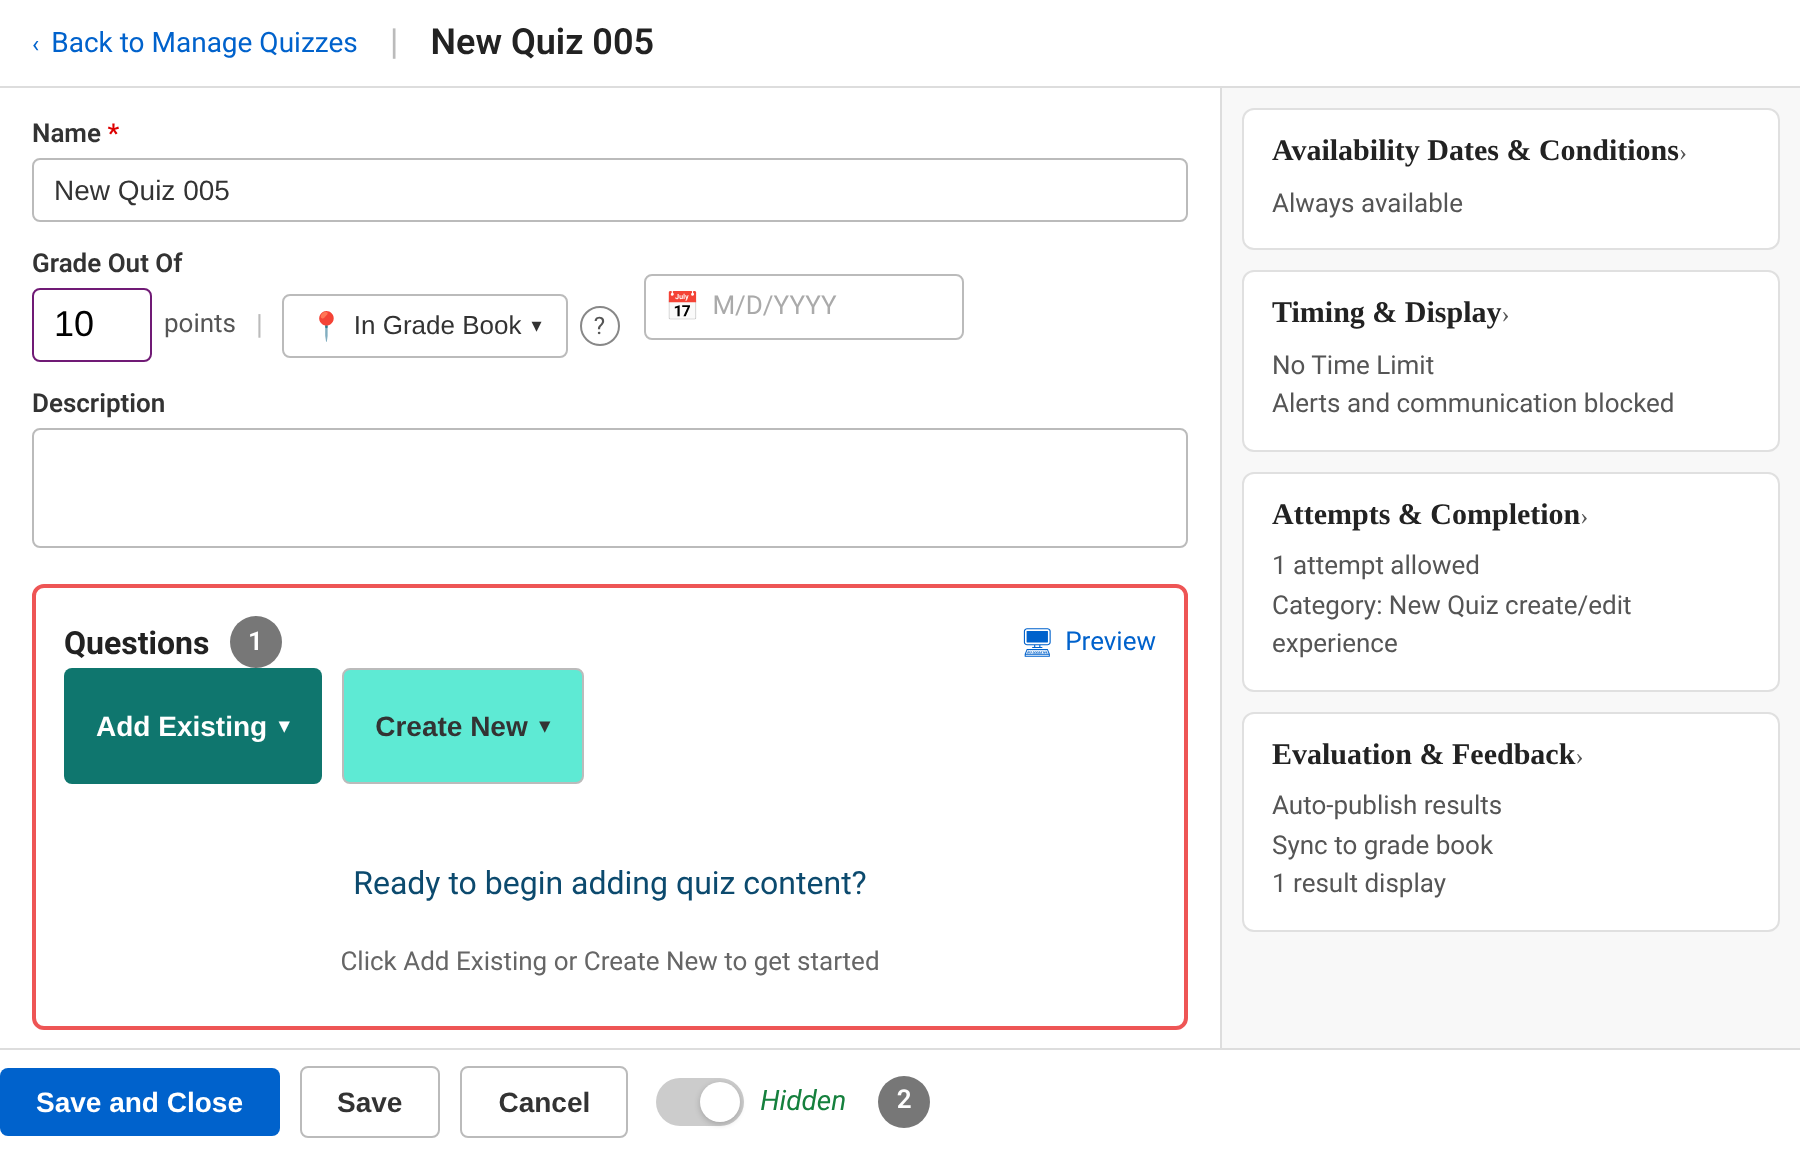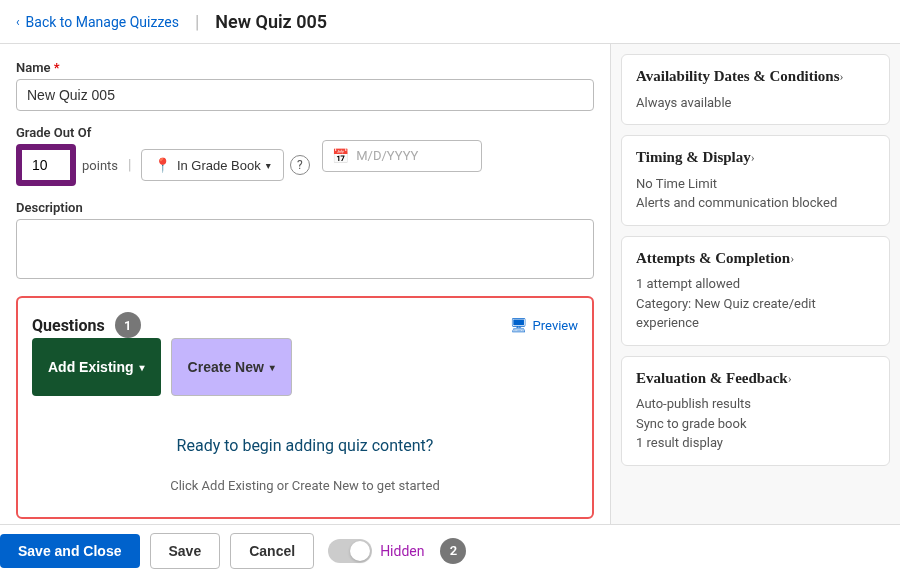--- a/index.html
+++ b/index.html
@@ -110,23 +110,23 @@
       color: #333;
     }
     .grade-inputs {
       display: flex;
       align-items: center;
       gap: 6px;
     }
     .grade-input {
       width: 60px;
       padding: 7px 10px;
-      border: 6px solid #701a75;
-      border-radius: 4px;
-      font-size: 14px;
+      border: 1px solid #701a75;
+      border-radius: 4px;
+      font-size: 18px;
     }
     .grade-suffix {
       font-size: 13px;
       color: #555;
     }
     .grade-book-btn {
       display: flex;
       align-items: center;
       gap: 5px;
       padding: 7px 12px;
@@ -240,34 +240,34 @@
     .questions-buttons {
       display: flex;
       gap: 10px;
       margin-bottom: 20px;
     }
     .btn-primary {
       display: flex;
       align-items: center;
       gap: 6px;
       padding: 2px 16px;
-      background: #14532d;
+      background: #0f766e;
       color: #fff;
       border: none;
       border-radius: 4px;
       font-size: 14px;
       font-weight: 600;
       cursor: pointer;
     }
     .btn-secondary {
       display: flex;
       align-items: center;
       gap: 6px;
       padding: 20px 16px;
-      background: #c4b5fd;
+      background: #5eead4;
       color: #333;
       border: 1px solid #bbb;
       border-radius: 4px;
       font-size: 14px;
       font-weight: 600;
       cursor: pointer;
     }
     .dropdown-arrow {
       font-size: 10px;
     }
@@ -381,21 +381,22 @@
       height: 20px;
       background: #fff;
       border-radius: 50%;
       position: absolute;
       right: 2px;
       transition: left 0.2s;
       box-shadow: 0 1px 3px rgba(0,0,0,0.2);
     }
     .toggle-label {
       font-size: 14px;
-      color: #a21caf;
+      color: #15803d;
+      font-style: italic;
     }
     .footer-badge {
       width: 26px;
       height: 26px;
       border-radius: 50%;
       background: #777;
       color: #fff;
       font-size: 13px;
       font-weight: 600;
       display: flex;

